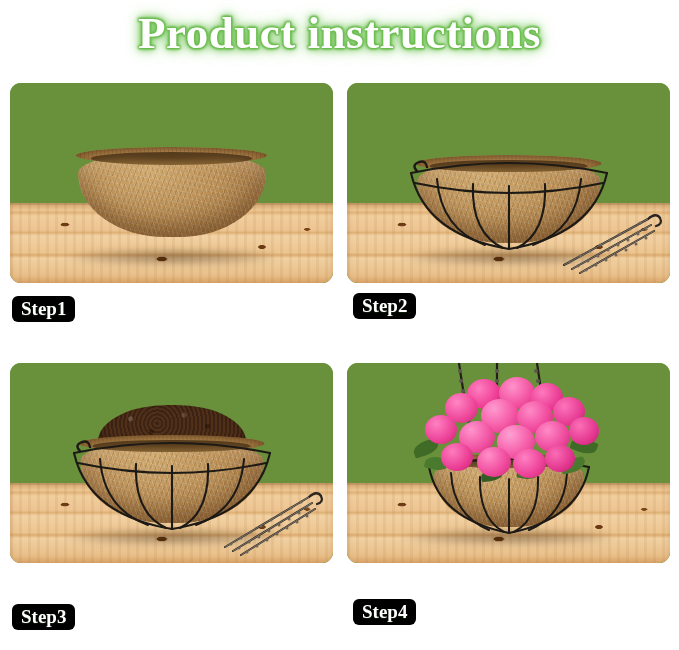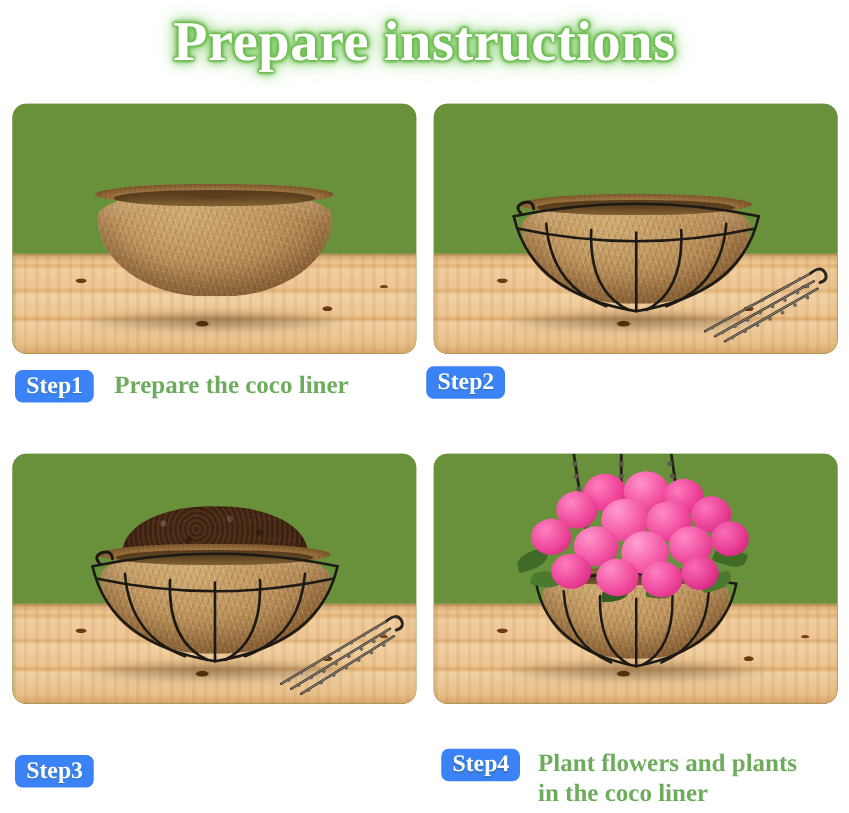--- a/index.html
+++ b/index.html
@@ -167,45 +167,45 @@
   .flowers{
     position:absolute;left:50%;transform:translateX(-50%);
     width:196px;height:108px;bottom:78px;
   }
   .petal{position:absolute;border-radius:50%;}
   .leaf{position:absolute;border-radius:60% 10% 60% 10%;background:#3f6b27;}
 
   
   .caption{position:absolute;display:flex;align-items:flex-start;}
   .cap1{left:12px; top:296px;}
-  .cap2{left:341px;top:293px;}
+  .cap2{left:353px;top:293px;}
   .cap3{left:12px; top:604px;}
   .cap4{left:353px;top:599px;}
 
   .badge{
-    background:#3b82f6;color:#ffffff;border-radius:6px;
+    background:#000000;color:#ffffff;border-radius:6px;
     font-family:"Liberation Serif", serif;
     font-size:19px;font-weight:bold;
     padding:2px 9px 3px 9px;line-height:1.12;
     white-space:nowrap;flex:0 0 auto;
     text-shadow:0 1px 1px rgba(40,90,25,.35);
   }
   .captext{
     margin-left:16px;color:#6cac5c;
     font-family:"Liberation Serif", serif;
     font-size:20px;font-weight:bold;line-height:1.18;
     white-space:pre-line;padding-top:1px;
   }
   .cap2 .captext,.cap4 .captext{margin-left:14px;}
 </style>
 </head>
 <body>
 
 <div class="title-wrap">
-  <div class="title">Prepare instructions</div>
+  <div class="title">Product instructions</div>
 </div>
 
 <div class="grid">
 
   <div class="cell c1">
     <div class="photo">
       <div class="foliage"></div>
       <div class="wood"></div>
       <div class="shadow"></div>
       <div class="coco"></div>
@@ -419,28 +419,25 @@
         <div class="petal" style="left:66px; top:70px; width:34px;height:30px;background:radial-gradient(circle at 34% 28%, #ff8ec9 0%, #f04a9d 58%, #ca2875 100%);"></div>
         <div class="petal" style="left:102px;top:72px; width:33px;height:29px;background:radial-gradient(circle at 36% 30%, #ff80c2 0%, #ec4198 60%, #c32371 100%);"></div>
         <div class="petal" style="left:134px;top:68px; width:30px;height:27px;background:radial-gradient(circle at 35% 32%, #fa6cb4 0%, #e1348d 62%, #b61a67 100%);"></div>
       </div>
     </div>
   </div>
 </div>
 
 <div class="caption cap1">
   <div class="badge">Step1</div>
-  <div class="captext">Prepare the coco liner</div>
 </div>
 
 <div class="caption cap2">
   <div class="badge">Step2</div>
 </div>
 
 <div class="caption cap3">
   <div class="badge">Step3</div>
 </div>
 
 <div class="caption cap4">
   <div class="badge">Step4</div>
-  <div class="captext">Plant flowers and plants
-in the coco liner</div>
 </div>
 
 </body></html>

